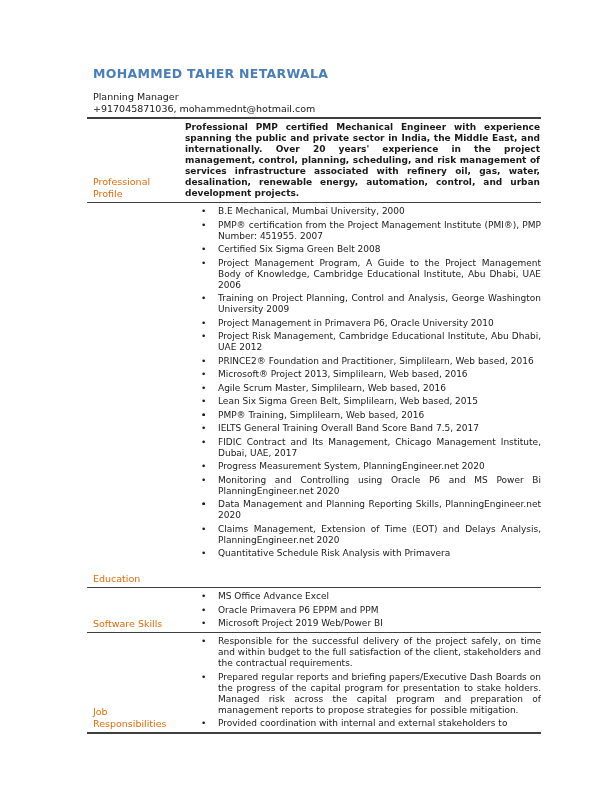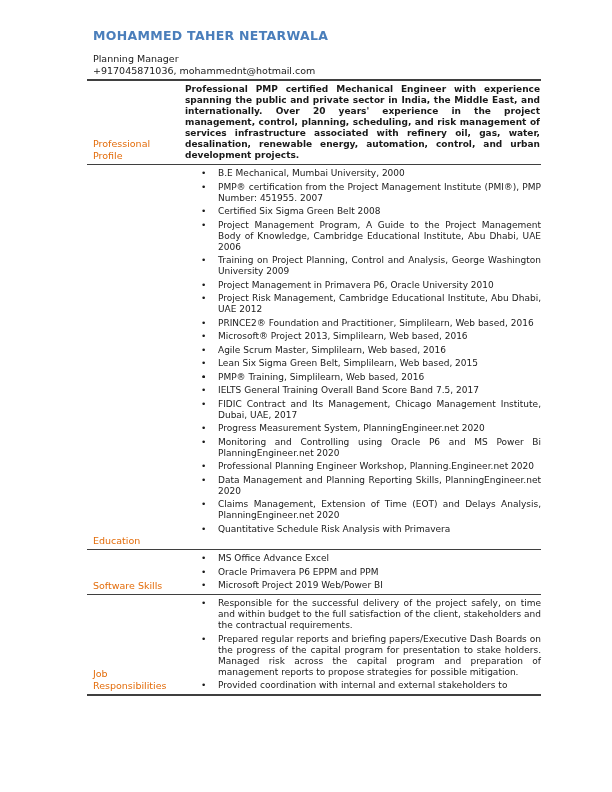--- a/index.html
+++ b/index.html
@@ -9,21 +9,21 @@
   }
   .page {
     position: relative;
     width: 612px;
     height: 792px;
     background: var(--page-bg, #ffffff);
     font-family: "DejaVu Sans", "Liberation Sans", sans-serif;
     color: var(--text-color, #1a1a1a);
     overflow: hidden;
     box-sizing: border-box;
-    padding-top: 28px;
+    padding-top: 66px;
     padding-left: 87px;
   }
   .content-col {
     width: 454px;
   }
   
   .hdr {
     padding-left: 6px;
   }
   .person-name {
@@ -135,21 +135,21 @@
               <li><span class="bullet-glyph">•</span><span>PRINCE2® Foundation and Practitioner, Simplilearn, Web based, 2016</span></li>
               <li><span class="bullet-glyph">•</span><span>Microsoft® Project 2013, Simplilearn, Web based, 2016</span></li>
               <li><span class="bullet-glyph">•</span><span>Agile Scrum Master, Simplilearn, Web based, 2016</span></li>
               <li><span class="bullet-glyph">•</span><span>Lean Six Sigma Green Belt, Simplilearn, Web based, 2015</span></li>
               <li><span class="bullet-glyph">•</span></li>
               <li><span class="bullet-glyph">•</span><span>PMP® Training, Simplilearn, Web based, 2016</span></li>
               <li><span class="bullet-glyph">•</span><span>IELTS General Training Overall Band Score Band 7.5, 2017</span></li>
               <li><span class="bullet-glyph">•</span><span>FIDIC Contract and Its Management, Chicago Management Institute, Dubai, UAE, 2017</span></li>
               <li><span class="bullet-glyph">•</span><span>Progress Measurement System, PlanningEngineer.net 2020</span></li>
               <li><span class="bullet-glyph">•</span><span>Monitoring and Controlling using Oracle P6 and MS Power Bi PlanningEngineer.net 2020</span></li>
-              <li><span class="bullet-glyph">•</span><span>Professional Planning Engineer Workshop, Planning.Engineer.net 2020</span></li>
+              <li><span class="bullet-glyph">•</span></li>
               <li><span class="bullet-glyph">•</span><span>Data Management and Planning Reporting Skills, PlanningEngineer.net 2020</span></li>
               <li><span class="bullet-glyph">•</span><span>Claims Management, Extension of Time (EOT) and Delays Analysis, PlanningEngineer.net 2020</span></li>
               <li><span class="bullet-glyph">•</span><span>Quantitative Schedule Risk Analysis with Primavera</span></li>
             </ul>
           </div>
         </div>
         <div class="row">
           <div class="cell-label">Software Skills</div>
           <div class="cell-content">
             <ul class="bullets">

